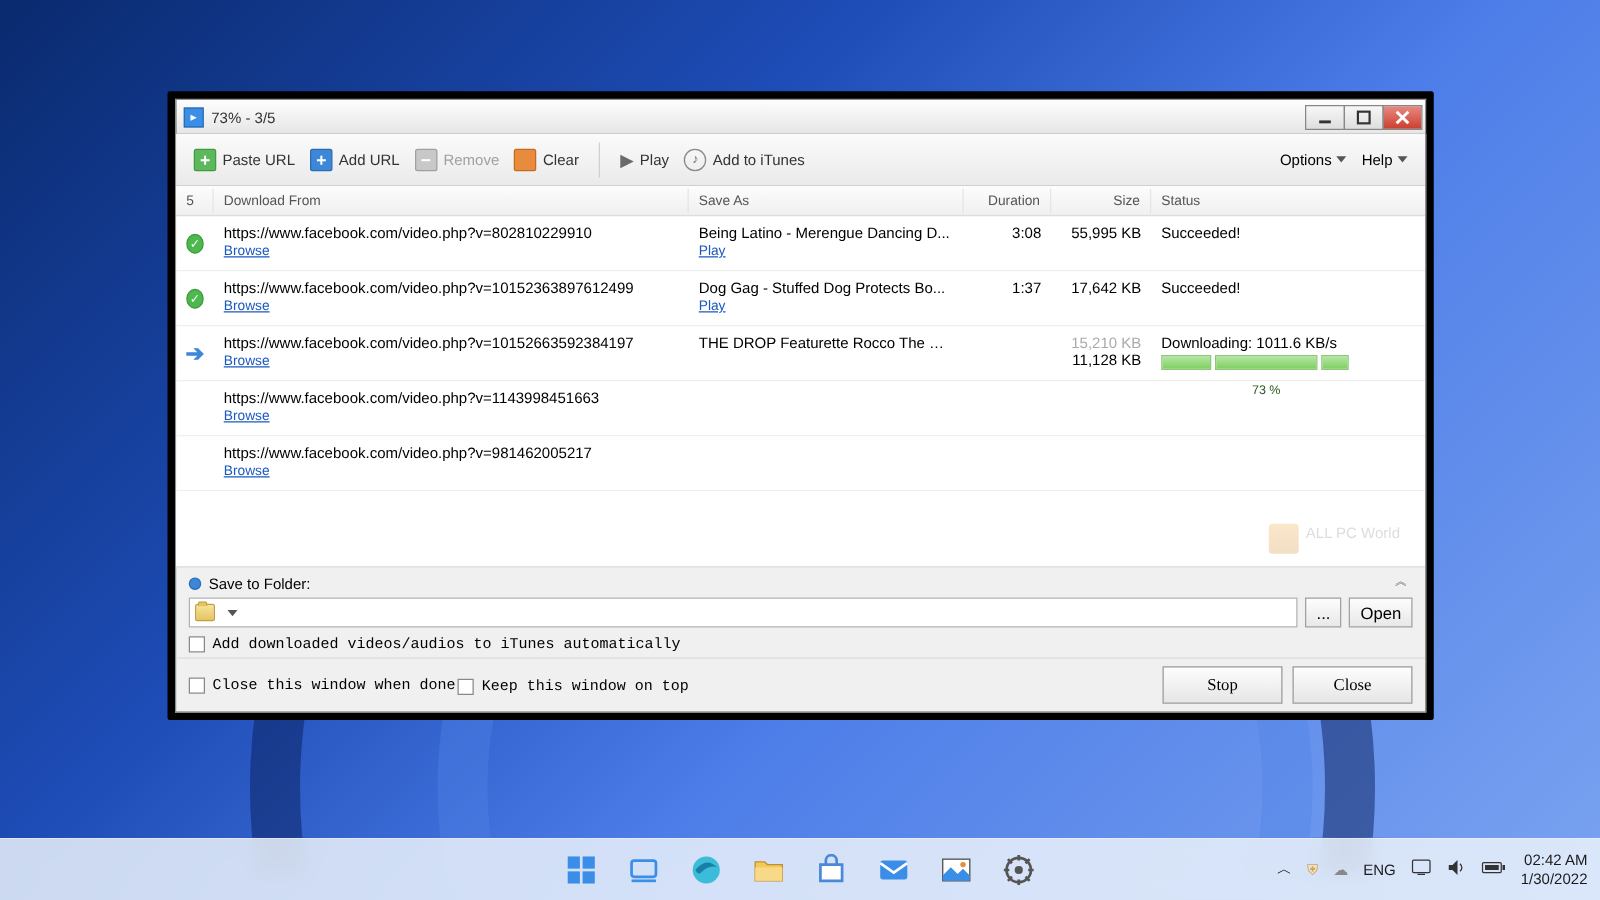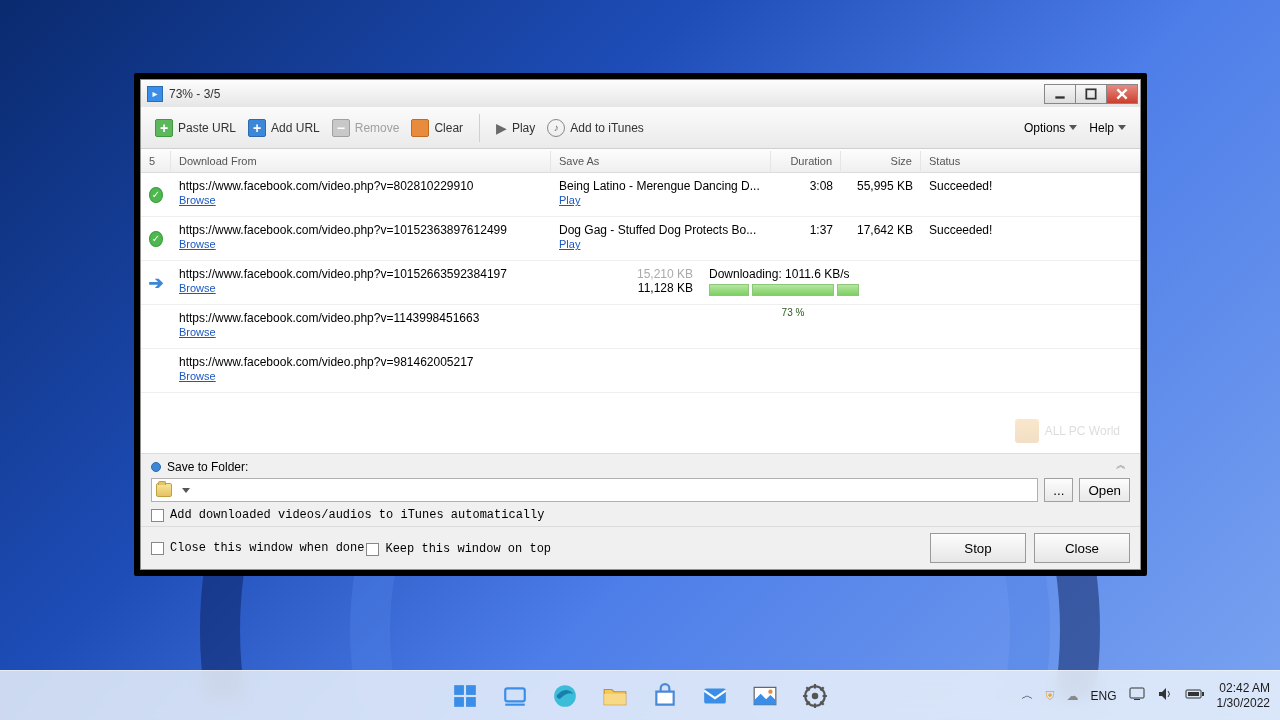--- a/index.html
+++ b/index.html
@@ -141,21 +141,21 @@
 .row .col-status { flex:1; }
 .link { color: #1a58c0; text-decoration: underline; cursor: pointer; }
 .muted-sm { font-size: 11px; }
 .dl-inprogress .size-partial { color:#aaa; }
 .progress-wrap { display:flex; gap:3px; align-items:center; margin-top:3px;}
 .pseg { height:12px; background:#cde9c4; border:1px solid #8dc77a; }
 .pseg.fill { background: linear-gradient(to bottom,#b6e6a2,#7fcf62); }
 .pseg.partial { position:relative; }
 .pseg .pct { position:absolute; left:0;right:0;text-align:center; font-size:10px; color:#2a5a1a;margin-top:22px; }
 .empty-area { height: 60px; background:#fff; position:relative; }
-.watermark { position:absolute; right:20px; bottom:10px; opacity:0.25; display:flex; align-items:center; gap:6px; font-size:12px; color:#777; }
+.watermark { position:absolute; right:20px; bottom:10px; opacity:0.25; display:flex; gap:6px; font-size:12px; color:#777; }
 .watermark .wm-icon { width:24px;height:24px;background:linear-gradient(to bottom,#f0a030,#d08020);border-radius:3px; }
 .folder-section {
   padding: 6px 10px 4px 10px;
   border-top: 1px solid #dcdcdc;
   position: relative;
 }
 .folder-title { display:flex; align-items:center; gap:6px; font-weight:normal; margin-bottom:4px;}
 .radio-dot { width:10px;height:10px;border-radius:50%;background:#3d87d8;border:1px solid #2b6cb0; }
 .collapse-ch { position:absolute; right:16px; top:4px; color:#888; cursor:pointer; font-size:10px; letter-spacing:-2px;}
 .folder-row { display:flex; gap:6px; align-items:center; }
@@ -183,20 +183,21 @@
   display:flex;
   align-items:center;
 }
 .bottom-left { display:flex; flex-direction:row; gap:2px; }
 .bottom-right { margin-left:auto; display:flex; gap:8px; }
 .big-btn {
   min-width: 96px; height: 30px;
   background: linear-gradient(to bottom,#fdfdfd,#e6e6e6);
   border:1px solid #9a9a9a;
   cursor:pointer;
+  font-family:Liberation Serif, serif;
 }
 .taskbar {
   position:absolute;
   bottom:0; left:0; right:0;
   height: 50px;
   background: rgba(235,242,250,0.85);
   backdrop-filter: blur(8px);
   display:flex;
   align-items:center;
   padding: 0 10px;
@@ -323,20 +324,23 @@
         <div class="col-status row-cell">Succeeded!</div>
       </div>
 
       <div class="row dl-inprogress">
         <div class="col-n row-cell">
             <span class="status-arrow">➔</span>
           </div>
         <div class="col-from row-cell">
           <div class="url-txt">https://www.facebook.com/video.php?v=10152663592384197</div>
           <span class="link muted-sm">Browse</span>
+        </div>
+        <div class="col-save row-cell">
+          <div>THE DROP Featurette   Rocco The …</div>
         </div>
         <div class="col-dur row-cell"></div>
         <div class="col-size row-cell">
           <div class="size-partial">15,210 KB</div>
           <div>11,128 KB</div>
         </div>
         <div class="col-status row-cell">
           <div>Downloading: 1011.6 KB/s</div>
           <div class="progress-wrap">
             <div class="pseg fill" style="width:40px;"></div>

